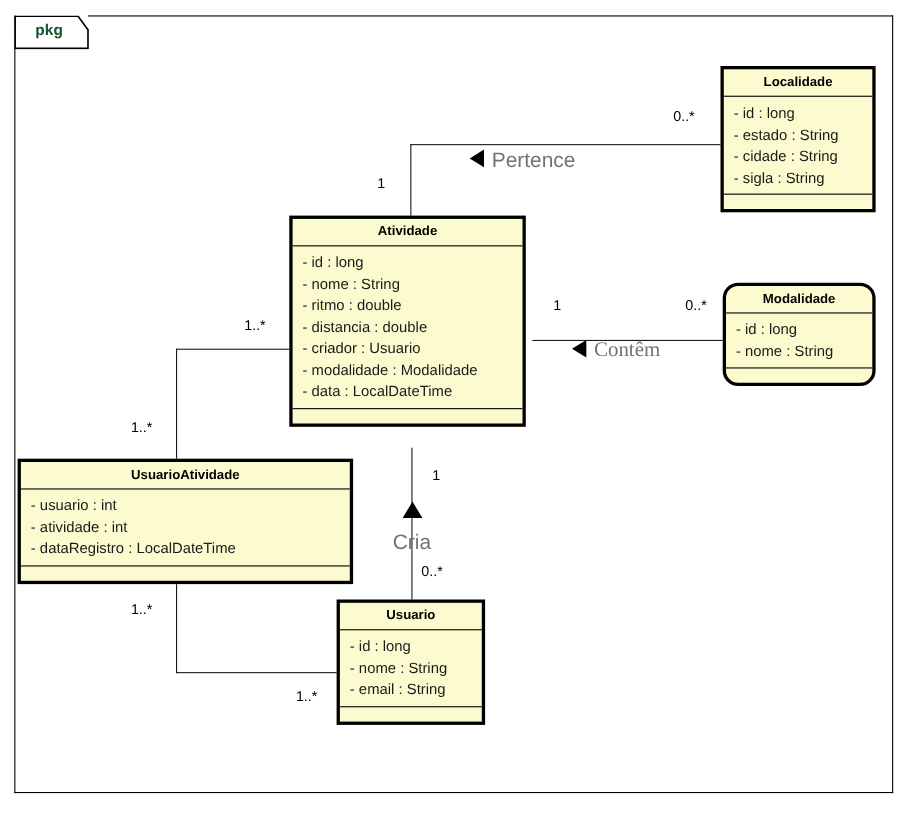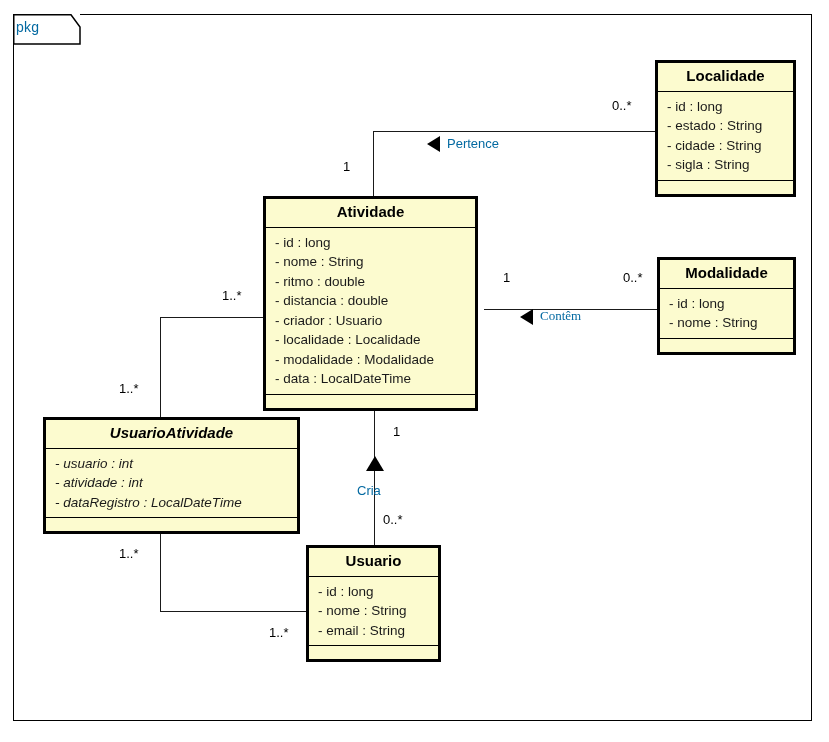--- a/index.html
+++ b/index.html
@@ -38,39 +38,39 @@
   #pkg-tab {
     position: absolute;
     left: 13px;
     top: 14px;
     width: 68px;
     height: 30px;
   }
   #pkg-tab svg { display: block; }
   #pkg-tab-label {
     position: absolute;
-    left: 16px;
+    left: 32px;
     top: 19px;
     font-size: 14px;
-    font-weight: normal;
-    color: #0369a1;
+    font-weight: bold;
+    color: #14532d;
     letter-spacing: .2px;
   }
 
   
   .uml-class {
     position: absolute;
     background: #fcfbcf;
     border: 3px solid #000000;
     box-sizing: border-box;
     z-index: 5;
   }
   .uml-name {
     text-align: center;
-    font-size: 15px;
+    font-size: 12px;
     font-weight: bold;
     color: #000000;
     padding: 5px 4px 6px 4px;
     border-bottom: 1.5px solid #000000;
     line-height: 1.1;
   }
   .uml-attrs {
     padding: 5px 0 5px 0;
     border-bottom: 1.5px solid #000000;
   }
@@ -100,22 +100,22 @@
   }
   .mult {
     position: absolute;
     font-size: 13px;
     color: #000000;
     white-space: nowrap;
     z-index: 3;
   }
   .assoc-label {
     position: absolute;
-    font-size: 13px;
-    color: #0369a1;
+    font-size: 19px;
+    color: #737373;
     white-space: nowrap;
     z-index: 3;
   }
   .tri-left {
     position: absolute;
     width: 0; height: 0;
     border-top: 8px solid transparent;
     border-bottom: 8px solid transparent;
     border-right: 13px solid #000000;
     z-index: 3;
@@ -184,37 +184,36 @@
   </div>
 
   <div class="uml-class" id="cls-atividade" style="left:263px; top:196px; width:215px;">
     <div class="uml-name">Atividade</div>
     <div class="uml-attrs">
       <div class="uml-attr">- id : long</div>
       <div class="uml-attr">- nome : String</div>
       <div class="uml-attr">- ritmo : double</div>
       <div class="uml-attr">- distancia : double</div>
       <div class="uml-attr">- criador : Usuario</div>
-      <div class="uml-attr">- localidade : Localidade</div>
       <div class="uml-attr">- modalidade : Modalidade</div>
       <div class="uml-attr">- data : LocalDateTime</div>
     </div>
     <div class="uml-ops"></div>
   </div>
 
-  <div class="uml-class" id="cls-modalidade" style="left:657px; top:257px; width:139px;">
+  <div class="uml-class" id="cls-modalidade" style="left:657px; top:257px; width:139px;border-radius:14px;">
     <div class="uml-name">Modalidade</div>
     <div class="uml-attrs">
       <div class="uml-attr">- id : long</div>
       <div class="uml-attr">- nome : String</div>
     </div>
     <div class="uml-ops"></div>
   </div>
 
-  <div class="uml-class" id="cls-usuarioatividade" style="left:43px; top:417px; width:257px;font-style:italic;">
+  <div class="uml-class" id="cls-usuarioatividade" style="left:16px; top:417px; width:305px;">
     <div class="uml-name">UsuarioAtividade</div>
     <div class="uml-attrs">
       <div class="uml-attr">- usuario : int</div>
       <div class="uml-attr">- atividade : int</div>
       <div class="uml-attr">- dataRegistro : LocalDateTime</div>
     </div>
     <div class="uml-ops"></div>
   </div>
 
   <div class="uml-class" id="cls-usuario" style="left:306px; top:545px; width:135px;">

